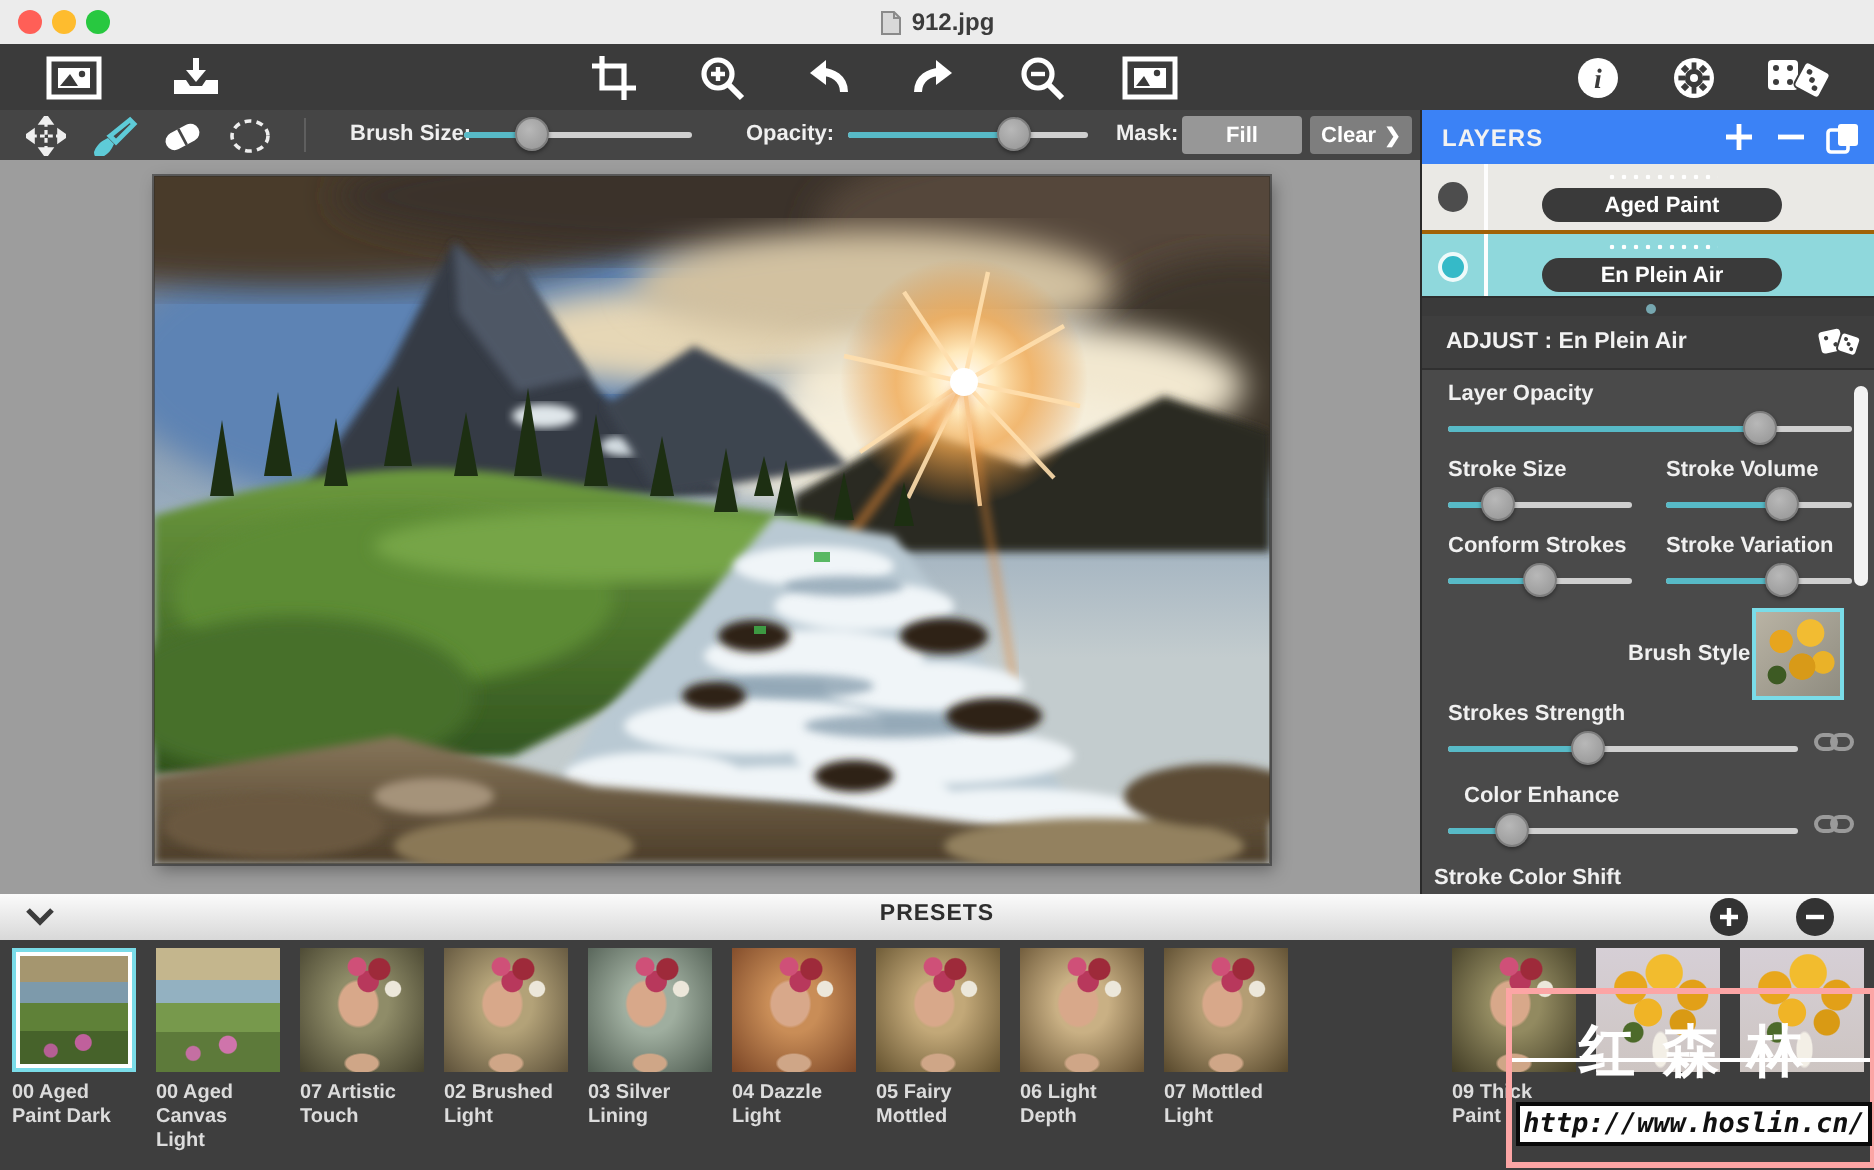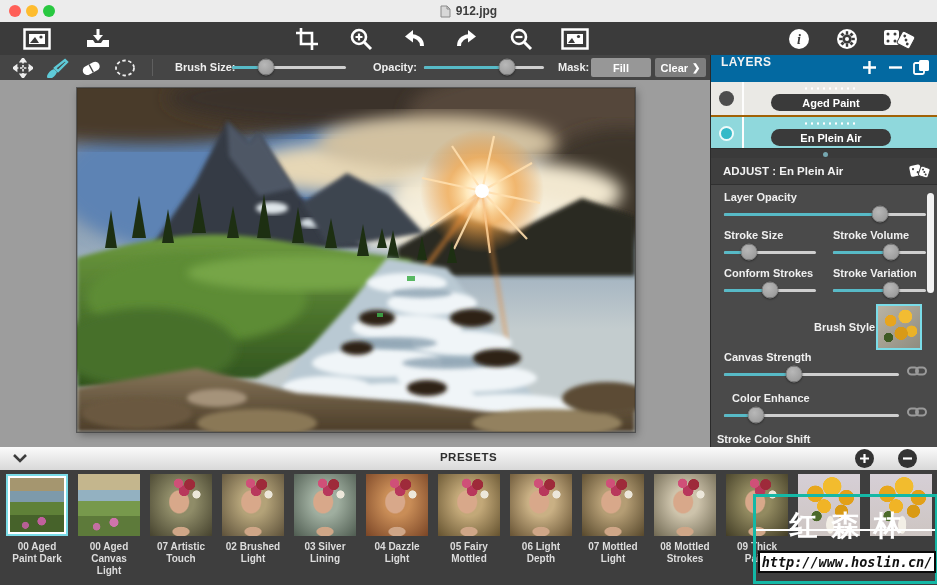--- a/index.html
+++ b/index.html
@@ -29,22 +29,22 @@
   .sl-knob{position:absolute;top:8px;left:50%;width:15px;height:15px;border-radius:50%;
            background:radial-gradient(circle at 40% 35%, #b8b8b8, #939393);border:1px solid #7e7e7e;
            transform:translate(-50%,-50%);box-shadow:0 1px 2px rgba(0,0,0,.4);}
   .mask-btn{top:3px;height:19px;border-radius:2px;color:#fff;font-size:11px;font-weight:600;
             display:flex;align-items:center;justify-content:center;cursor:pointer;}
   
   .canvas-area{left:0;top:80px;width:710px;height:367px;background:#9d9d9d;}
   .painting{left:77px;top:8px;width:558px;height:344px;box-shadow:0 0 0 1px rgba(40,40,40,.55), 2px 3px 8px rgba(0,0,0,.35);cursor:crosshair;}
   
   .rpanel{left:710px;top:55px;width:227px;height:392px;background:#4a4a4a;border-left:1px solid #2a2a2a;}
-  .layers-head{left:0;top:0;width:227px;height:27px;background:#0369a1;border-bottom:1px solid #2c2c2c;
-               display:flex;align-items:flex-start;}
+  .layers-head{left:0;top:0;width:227px;height:27px;background:#3b82f6;border-bottom:1px solid #2c2c2c;
+               display:flex;align-items:center;}
   .layers-title{margin-left:10px;font-size:12px;font-weight:bold;color:#f2f2f2;letter-spacing:.5px;flex:0 0 auto;}
   .lh-btn{width:26px;height:24px;display:flex;align-items:center;justify-content:center;cursor:pointer;color:#fff;}
   .layer-row{left:0;width:227px;height:33px;}
   .layer-row .ring{position:absolute;left:8px;top:9px;width:15px;height:15px;border-radius:50%;cursor:pointer;}
   .layer-row .vsep{position:absolute;left:31px;top:0;width:2px;height:100%;background:#fdfdfd;}
   .layer-pill{position:absolute;left:60px;top:12px;width:120px;height:17px;background:#3a3a3a;border-radius:9px;
               color:#fff;font-size:11px;font-weight:600;display:flex;align-items:center;justify-content:center;cursor:pointer;}
   .layer-dots{position:absolute;left:92px;top:5px;width:56px;height:3px;
               background-image:radial-gradient(circle,#fff 1px,transparent 1.3px);background-size:6px 3px;background-repeat:repeat-x;}
   .ldivider{left:0;top:93px;width:227px;height:10px;background:#3a3a3a;border-top:1px solid #2e2e2e;cursor:ns-resize;}
@@ -66,21 +66,21 @@
   .presets-head{left:0;top:447px;width:937px;height:23px;background:linear-gradient(#fbfbfb,#d8d8d8);
                 border-bottom:1px solid #a8a8a8;}
   .presets-title{left:0;top:4px;width:100%;text-align:center;font-size:11.5px;font-weight:bold;color:#2e2e2e;letter-spacing:.5px;}
   .ph-circle{top:2px;width:19px;height:19px;border-radius:50%;background:#333;color:#fff;display:flex;
              align-items:center;justify-content:center;cursor:pointer;}
   
   .presets{left:0;top:470px;width:937px;height:115px;background:#3e3e3e;}
   .preset{top:4px;width:62px;cursor:pointer;}
   .pthumb{width:62px;height:62px;box-sizing:border-box;}
   .preset.selected .pthumb{border:2px solid #7adce8;box-shadow:inset 0 0 0 2px #ffffff;}
-  .plabel{margin-top:5px;text-align:center;font-size:10px;font-weight:600;color:#dcdcdc;line-height:12px;}
+  .plabel{margin-top:5px;font-size:10px;font-weight:600;color:#dcdcdc;line-height:12px;}
   
   .v-land1{background:
       radial-gradient(circle at 58% 78%, #c0609c 7%, transparent 8%),
       radial-gradient(circle at 30% 85%, #b55f94 5%, transparent 6%),
       linear-gradient(#a5966f 0 26%, #7d9aab 26% 44%, #5f8138 44% 68%, #46622a 68% 100%);}
   .v-land2{background:
       radial-gradient(circle at 58% 78%, #cf74ab 7%, transparent 8%),
       radial-gradient(circle at 30% 85%, #c46fa2 5%, transparent 6%),
       linear-gradient(#c4b68d 0 26%, #93b1c1 26% 44%, #77994c 44% 68%, #5d7a3a 68% 100%);}
   .portrait{background:
@@ -103,21 +103,21 @@
   .sunflower{background:
       radial-gradient(circle at 28% 32%, #e8a71c 13%, transparent 14%),
       radial-gradient(circle at 55% 20%, #f2bc2e 15%, transparent 16%),
       radial-gradient(circle at 78% 38%, #e2a018 12%, transparent 13%),
       radial-gradient(circle at 42% 52%, #f0b426 14%, transparent 15%),
       radial-gradient(circle at 70% 60%, #d99a14 11%, transparent 12%),
       radial-gradient(ellipse 10% 22% at 52% 82%, #f3efe6 60%, transparent 70%),
       radial-gradient(circle at 30% 68%, #4c6a2a 8%, transparent 9%),
       linear-gradient(#d6cfd6,#cdc5c2);}
   
-  .watermark{left:753px;top:494px;width:179px;height:84px;border:3px solid #14b8a6;z-index:30;}
+  .watermark{left:753px;top:494px;width:179px;height:84px;border:3px solid #fca5a5;z-index:30;}
   .wm-text{position:absolute;left:0;top:10px;width:100%;text-align:center;color:#fff;font-size:28px;
            font-weight:bold;letter-spacing:14px;text-indent:14px;}
   .wm-line{position:absolute;left:0;top:32px;width:100%;height:2px;background:#fff;}
   .wm-url{position:absolute;left:2px;right:-1px;bottom:8px;background:#fff;border:2px solid #0a0a0a;
           font-family:"DejaVu Sans Mono", monospace;font-size:13.5px;font-style:italic;font-weight:bold;
           color:#111;text-align:center;padding:1px 0;}
   svg{display:block;}
 </style>
 </head>
 <body>
@@ -528,21 +528,21 @@
   <div class="abs slider" style="left:122px;top:227px;width:93px">
     <div class="sl-track">
         <div class="sl-fill" style="width: 62%;"></div>
       </div>
       <div class="sl-knob" style="left: 62%;"></div>
   </div>
 
   <span class="abs alabel" style="left:103px;top:266px">Brush Style</span>
   <div class="abs brush-style-thumb"></div>
 
-  <span class="abs alabel" style="left:13px;top:296px">Canvas Strength</span>
+  <span class="abs alabel" style="left:13px;top:296px">Strokes Strength</span>
   <div class="abs slider" style="left:13px;top:311px;width:175px">
     <div class="sl-track">
         <div class="sl-fill" style="width: 40%;"></div>
       </div>
       <div class="sl-knob" style="left: 40%;"></div>
   </div>
   <div class="abs link-icon" style="left:196px;top:310px">
     <svg width="20" height="12" viewBox="0 0 20 12" fill="none" stroke="#9a9a9a" stroke-width="2">
         <rect x="1" y="2.5" width="10" height="7" rx="3.5"></rect>
         <rect x="9" y="2.5" width="10" height="7" rx="3.5"></rect>
@@ -616,24 +616,20 @@
     <div class="plabel"><span>05 Fairy</span><br><span>Mottled</span></div>
   </div>
   <div class="abs preset" style="left:510px">
     <div class="pthumb portrait v-p6"></div>
     <div class="plabel"><span>06 Light</span><br><span>Depth</span></div>
   </div>
   <div class="abs preset" style="left:582px">
     <div class="pthumb portrait v-p7"></div>
     <div class="plabel"><span>07 Mottled</span><br><span>Light</span></div>
   </div>
-  <div class="abs preset" style="left:654px">
-    <div class="pthumb portrait v-p8"></div>
-    <div class="plabel"><span>08 Mottled</span><br><span>Strokes</span></div>
-  </div>
   <div class="abs preset" style="left:726px">
     <div class="pthumb portrait v-p9"></div>
     <div class="plabel"><span>09 Thick</span><br><span>Paint</span></div>
   </div>
   <div class="abs preset" style="left:798px">
     <div class="pthumb sunflower"></div>
     <div class="plabel"><span></span><br><span>Lilac</span></div>
   </div>
   <div class="abs preset" style="left:870px">
     <div class="pthumb sunflower"></div>

